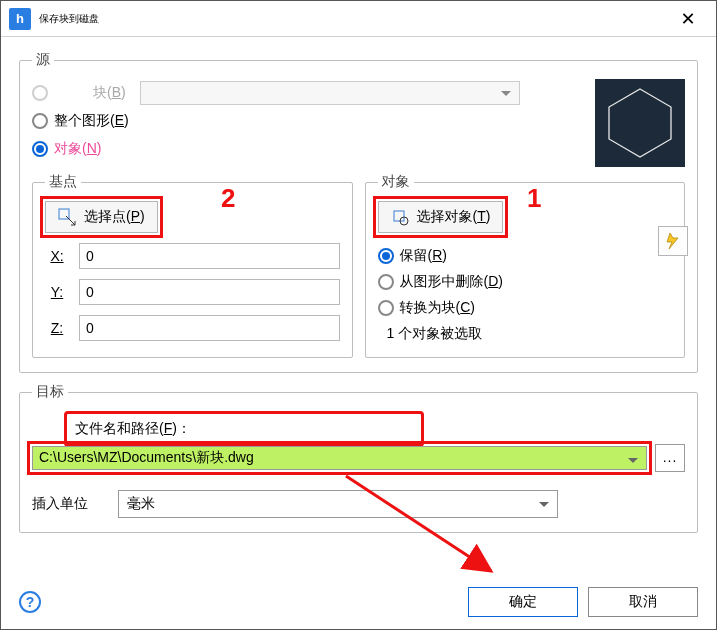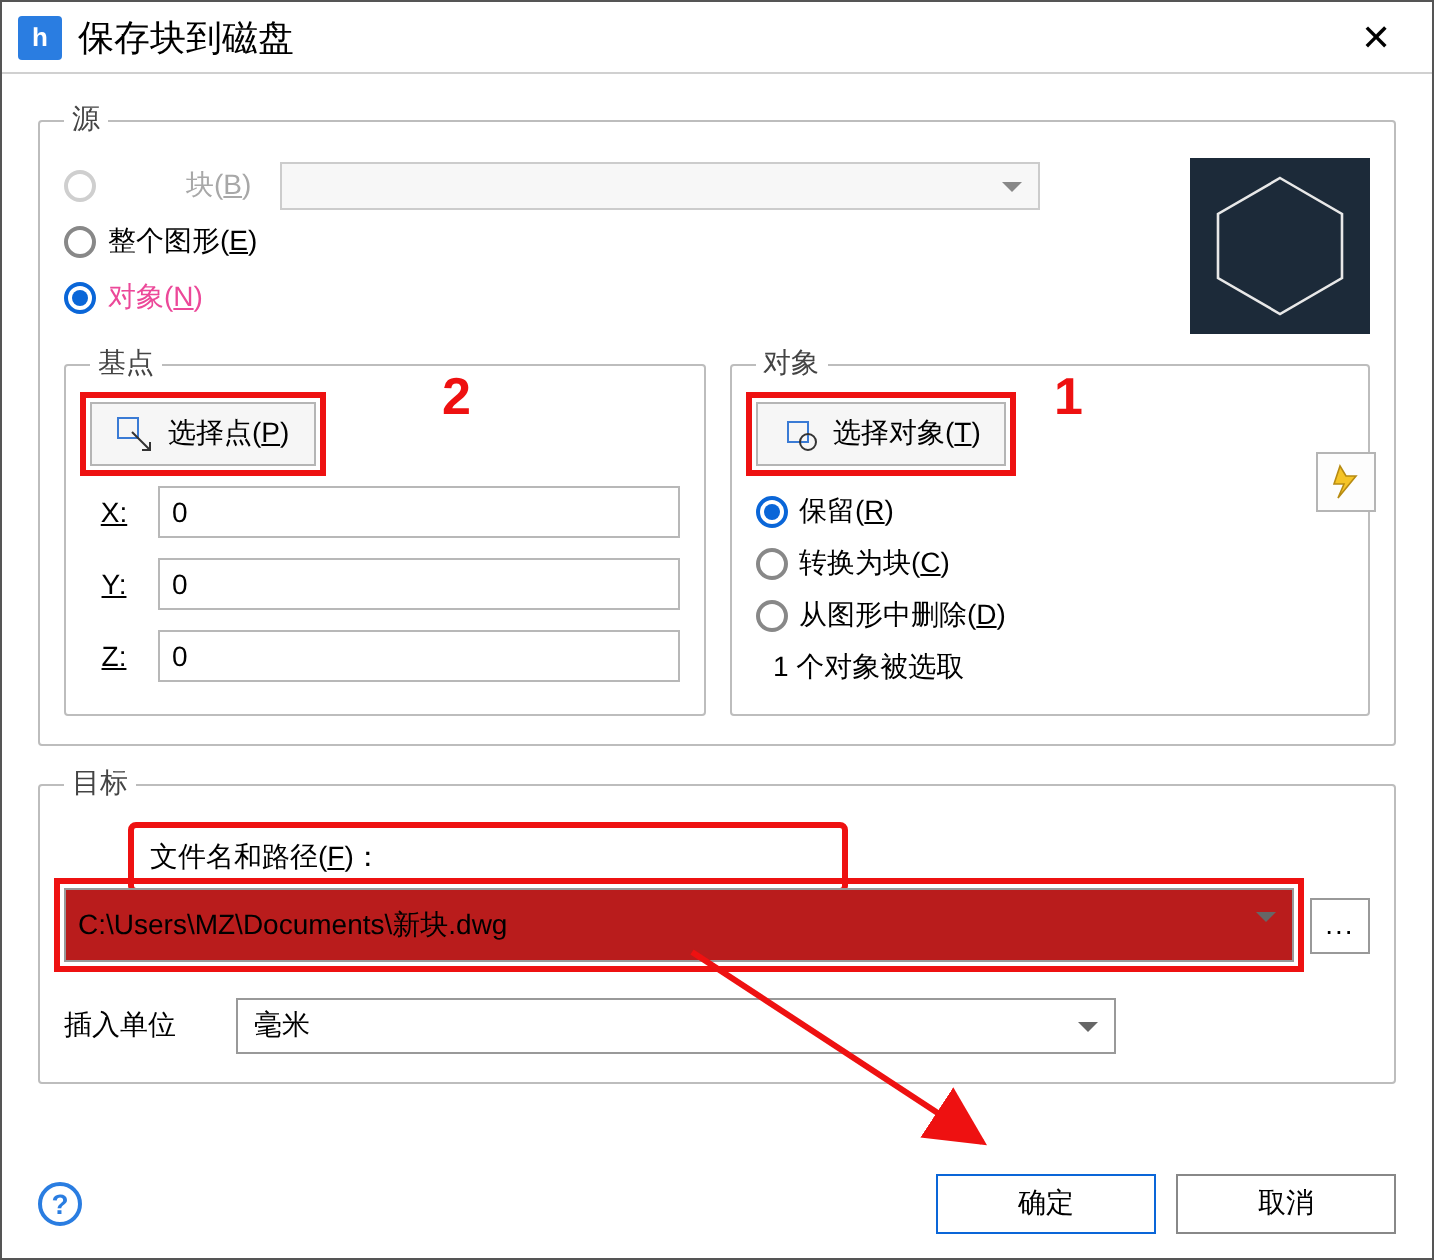--- a/index.html
+++ b/index.html
@@ -1,20 +1,20 @@
 <!DOCTYPE html>
 <html><head>
 <meta charset="utf-8">
 <style>
   * { box-sizing: border-box; font-family: "Microsoft YaHei", "SimSun", sans-serif; font-size: 14px; }
   body { margin: 0; background: #fff; }
   .window { width: 717px; height: 630px; border: 1px solid #555; position: relative; background: #fff; }
   .titlebar { height: 36px; border-bottom: 1px solid #d0d0d0; display: flex; align-items: center; padding: 0 8px; }
   .titlebar .appicon { width: 22px; height: 22px; background: #2a7de1; display: inline-flex; align-items: center; justify-content: center; color: #fff; font-weight: bold; font-size: 13px; border-radius: 2px; margin-right: 8px; }
-  .titlebar .title { flex: 1; font-size: 18px; }
+  .titlebar .title { flex: 1; font-size: 10px; }
   .titlebar .close { width: 40px; text-align: center; font-size: 18px; cursor: pointer; }
   .content { padding: 14px 18px; }
   fieldset { border: 1px solid #bdbdbd; border-radius: 2px; margin: 0 0 10px 0; padding: 10px 12px 14px 12px; }
   legend { padding: 0 4px; color: #444; }
   .row1 { display: flex; align-items: flex-start; }
   .row1-left { flex: 1; }
   .preview { width: 90px; height: 88px; background: #1c2a39; margin-left: 10px; position: relative; }
   .preview svg { position: absolute; top: 0; left: 0; }
   .radio-line { display: flex; align-items: center; height: 28px; gap: 6px; }
   .radio-circle { width: 16px; height: 16px; border: 2px solid #888; border-radius: 50%; display: inline-block; position: relative; }
@@ -30,21 +30,21 @@
   .coord-row { display: flex; align-items: center; margin-top: 10px; gap: 10px; }
   .coord-row label { width: 24px; text-align: center; text-decoration: underline; }
   .coord-row input { flex: 1; height: 26px; border: 1px solid #b8b8b8; padding: 2px 6px; background: #fff; }
   .obj-opts { margin-top: 10px; }
   .obj-opts .radio-line { height: 26px; }
   .status-line { margin-left: 9px; margin-top: 4px; }
   .hl-red { border: 3px solid #e11; border-radius: 4px; padding: 2px; }
   .hl-red-inline { outline: 3px solid #e11; outline-offset: 2px; }
   .quickselect { width: 30px; height: 30px; border: 1px solid #b5b5b5; background: #fdfdfd; display: inline-flex; align-items: center; justify-content: center; position: absolute; right: 28px; top: 225px; }
   .dest-field { display: flex; align-items: center; gap: 8px; }
-  .dest-field .combo { flex: 1; height: 37px; border: 1px solid #999; background: #b91c1c; position: relative; display: flex; align-items: center; padding: 0 24px 0 6px; }
+  .dest-field .combo { flex: 1; height: 24px; border: 1px solid #999; background: #bef264; position: relative; display: flex; align-items: center; padding: 0 24px 0 6px; }
   .dest-field .combo::after { content: ""; position: absolute; right: 8px; top: 11px; border: 5px solid transparent; border-top-color: #666; }
   .dest-field .browse { width: 30px; height: 28px; border: 1px solid #999; background: #fff; text-align: center; line-height: 24px; letter-spacing: 1px; }
   .units-row { display: flex; align-items: center; gap: 30px; margin-top: 18px; }
   .units-row .combo { width: 440px; height: 28px; border: 1px solid #999; background: #fff; position: relative; display: flex; align-items: center; padding: 0 24px 0 8px; }
   .units-row .combo::after { content: ""; position: absolute; right: 8px; top: 11px; border: 5px solid transparent; border-top-color: #666; }
   .footer { position: absolute; bottom: 12px; left: 18px; right: 18px; display: flex; align-items: center; }
   .help { width: 22px; height: 22px; border: 2px solid #2a7de1; color: #2a7de1; border-radius: 50%; display: flex; align-items: center; justify-content: center; font-weight: bold; }
   .footer .spacer { flex: 1; }
   .footer button { width: 110px; height: 30px; border: 1px solid #888; background: #fff; margin-left: 10px; }
   .footer button.primary { border-color: #0a66d8; }
@@ -129,25 +129,25 @@
             </span>
             <span>选择对象(<span class="u">T</span>)</span>
           </span>
           <div class="obj-opts">
             <div class="radio-line">
               <span class="radio-circle checked"></span>
               <span>保留(<span class="u">R</span>)</span>
             </div>
             <div class="radio-line">
               <span class="radio-circle"></span>
-              <span>转换为块(<span class="u">C</span>)</span>
+              <span>从图形中删除(<span class="u">D</span>)</span>
             </div>
             <div class="radio-line">
               <span class="radio-circle"></span>
-              <span>从图形中删除(<span class="u">D</span>)</span>
+              <span>转换为块(<span class="u">C</span>)</span>
             </div>
             <div class="status-line">1 个对象被选取</div>
           </div>
         </fieldset>
       </div>
     </fieldset>
 
     <fieldset>
       <legend>目标</legend>
       <div class="hl-red" style="padding:6px 8px; display:inline-block; width:360px;margin-left:32px;">

